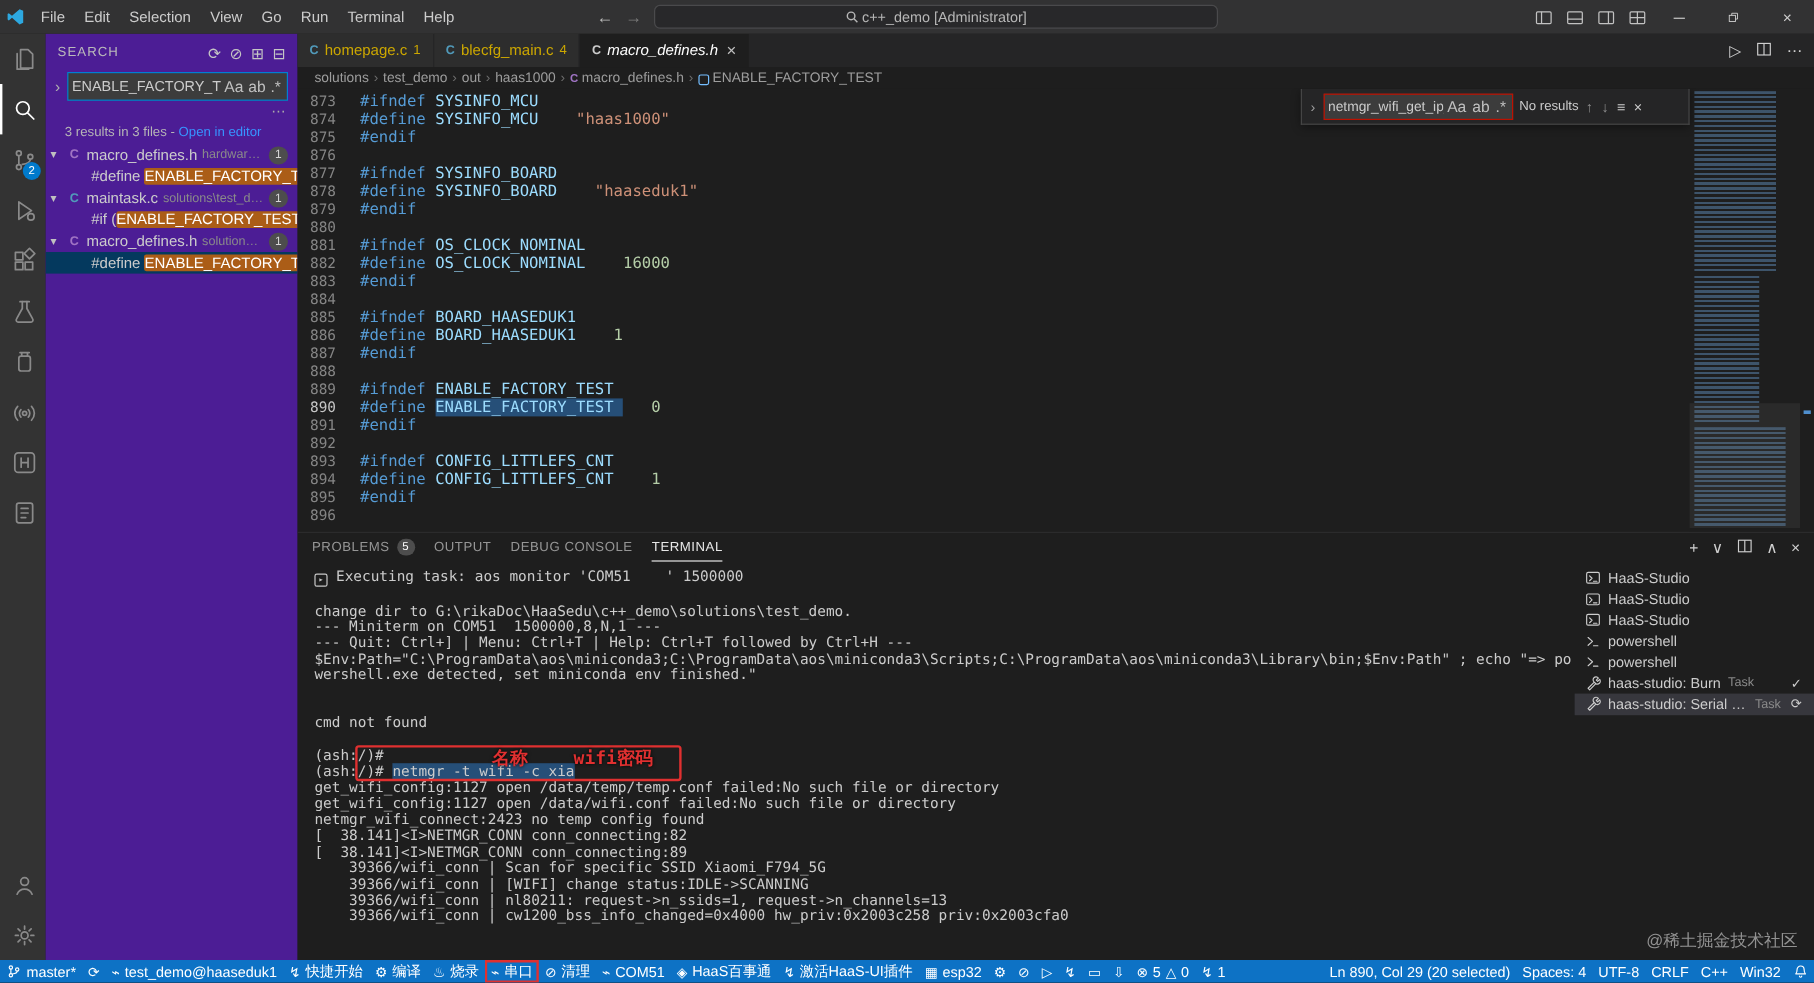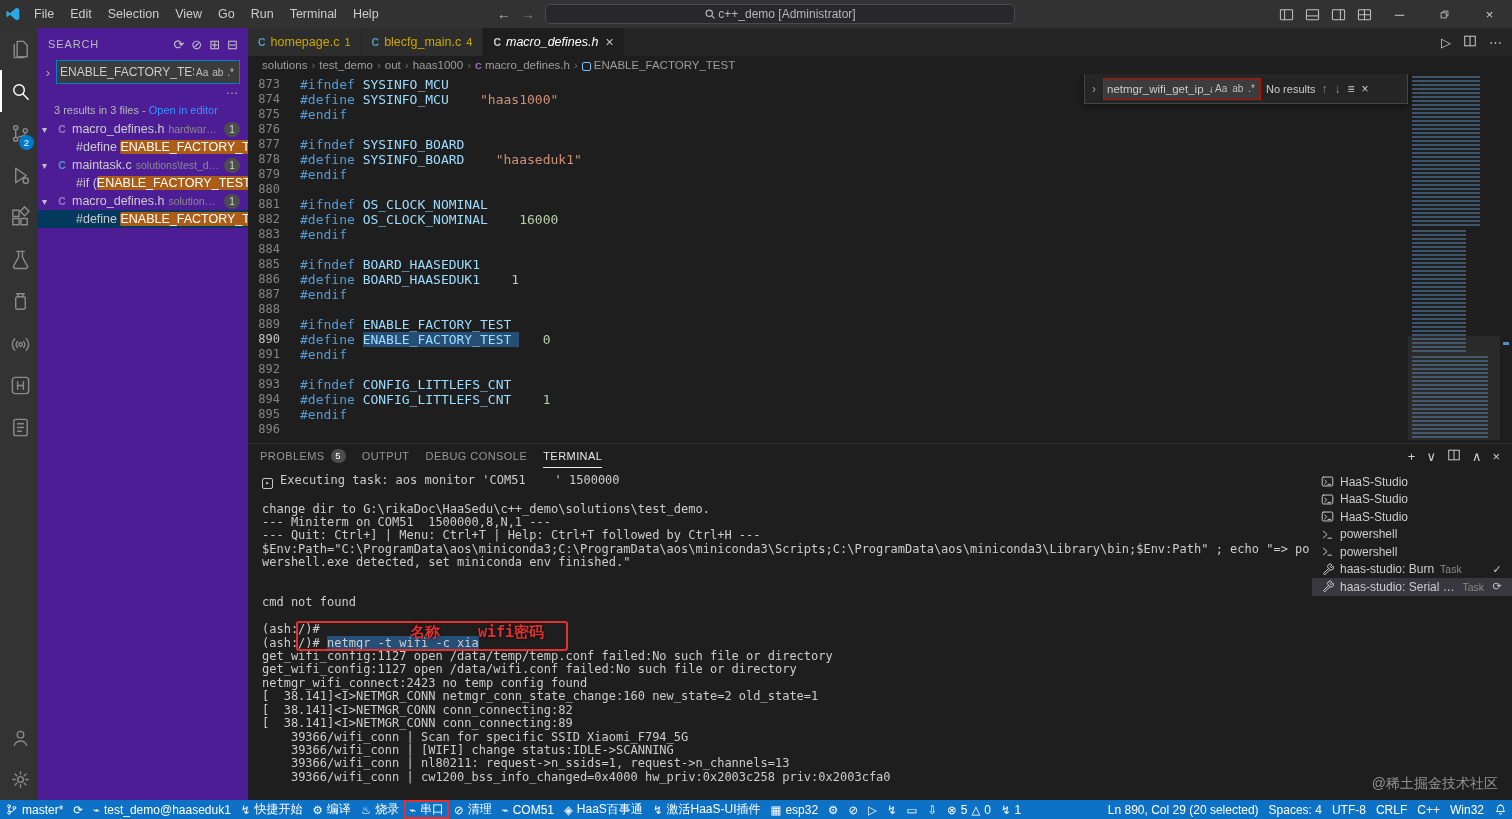--- a/index.html
+++ b/index.html
@@ -37,21 +37,21 @@
 
   
   .sidebar{width:210px;background:#4c1d95;display:flex;flex-direction:column;flex:none;min-width:0}
   .sb-head{height:32px;display:flex;align-items:center;padding:0 10px;flex:none}
   .sb-title{font-size:11px;letter-spacing:.08em;color:#bbbbbb}
   .sb-head-icons{margin-left:auto;display:flex;gap:7px;font-size:13px;color:#c5c5c5}
   .search-row{display:flex;align-items:center;padding:0 8px 0 4px;gap:2px;flex:none}
   .srch-chev{color:#b0b0b0;font-size:13px;width:12px;text-align:center}
   .inputbox{flex:1;height:24px;background:#3c3c3c;border:1px solid #007fd4;display:flex;align-items:center;padding:0 3px;min-width:0}
   .inputbox input{flex:1;min-width:0;background:transparent;border:none;outline:none;color:#cccccc;font-size:12px;font-family:inherit}
-  .tgl{font-size:10px;color:#c0c0c0;padding:1px 2px;border-radius:3px;flex:none}
+  .tgl{font-size:13px;color:#c0c0c0;padding:1px 2px;border-radius:3px;flex:none}
   .details-row{display:flex;justify-content:flex-end;padding:2px 10px 0 0;color:#aaaaaa;font-size:12px;height:14px;flex:none}
   .summary{padding:6px 10px 4px 16px;font-size:11px;color:#b6b6b6;flex:none}
   .summary a{color:var(--link-blue,#3794ff);text-decoration:none}
   .results{flex:1;overflow:hidden;font-size:12.5px}
   .res-file{height:18px;display:flex;align-items:center;padding:0 8px 0 4px;gap:4px}
   .tw{font-size:10px;color:#c0c0c0;width:10px}
   .cicon{font-size:10.5px;font-weight:bold;width:12px;text-align:center}
   .fname{color:#cccccc;white-space:nowrap}
   .fpath{color:#8a8a8a;font-size:10.5px;white-space:nowrap;overflow:hidden;text-overflow:ellipsis;flex:1}
   .rbadge{margin-left:auto;background:#4d4d4d;border-radius:9px;min-width:16px;height:15px;font-size:10px;color:#d5d5d5;
@@ -562,21 +562,20 @@
               <div class="tline">$Env:Path="C:\ProgramData\aos\miniconda3;C:\ProgramData\aos\miniconda3\Scripts;C:\ProgramData\aos\miniconda3\Library\bin;$Env:Path" ; echo "=&gt; powershell.exe detected, set miniconda env finished."</div>
               <div class="tline">&nbsp;</div>
               <div class="tline">&nbsp;</div>
               <div class="tline">cmd not found</div>
               <div class="tline">&nbsp;</div>
               <div class="tline">(ash:/)#</div>
               <div class="tline cmd">(ash:/)# <span class="cmd-sel">netmgr -t wifi -c xia</span></div>
               <div class="tline">get_wifi_config:1127 open /data/temp/temp.conf failed:No such file or directory</div>
               <div class="tline">get_wifi_config:1127 open /data/wifi.conf failed:No such file or directory</div>
               <div class="tline">netmgr_wifi_connect:2423 no temp config found</div>
-              <div class="tline">[  38.141]&lt;I&gt;NETMGR_CONN netmgr_conn_state_change:160 new_state=2 old_state=1</div>
               <div class="tline">[  38.141]&lt;I&gt;NETMGR_CONN conn_connecting:82</div>
               <div class="tline">[  38.141]&lt;I&gt;NETMGR_CONN conn_connecting:89</div>
               <div class="tline">    39366/wifi_conn | Scan for specific SSID Xiaomi_F794_5G</div>
               <div class="tline">    39366/wifi_conn | [WIFI] change status:IDLE-&gt;SCANNING</div>
               <div class="tline">    39366/wifi_conn | nl80211: request-&gt;n_ssids=1, request-&gt;n_channels=13</div>
               <div class="tline">    39366/wifi_conn | cw1200_bss_info_changed=0x4000 hw_priv:0x2003c258 priv:0x2003cfa0</div>
             </div>
           <div class="termlist" id="termlist">
               <div class="term-row">
                 <span class="ic">

